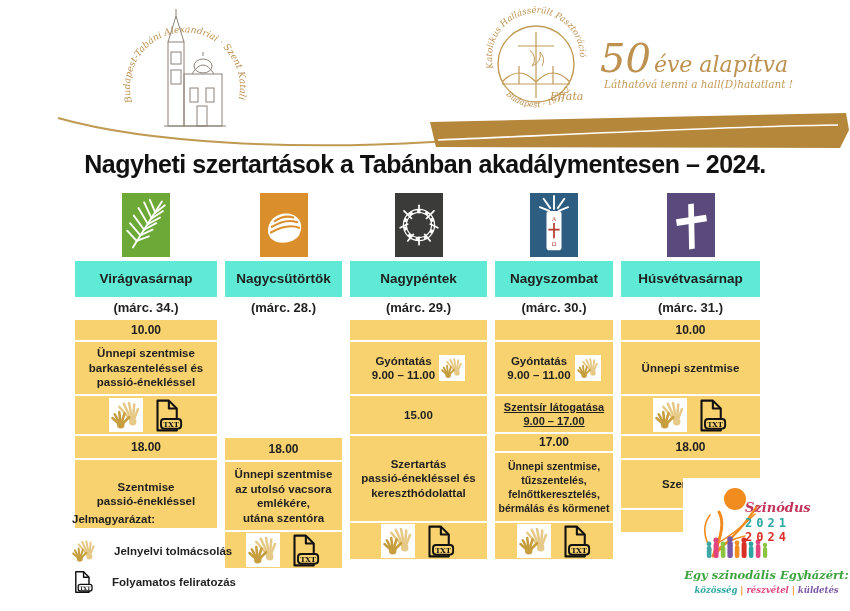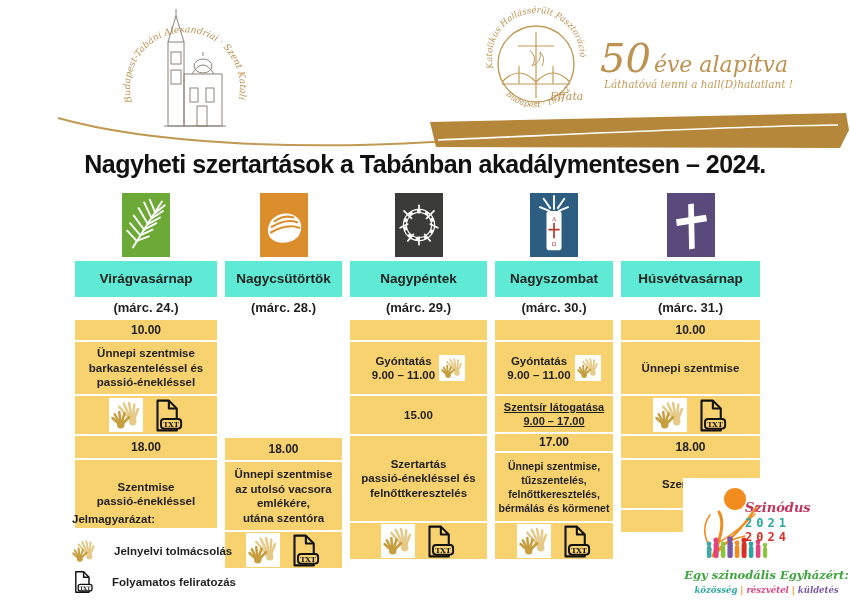--- a/index.html
+++ b/index.html
@@ -256,21 +256,21 @@
       <div class="tile" style="background: rgb(90, 74, 124);">
         <svg viewBox="0 0 48 66" width="46" height="62">
           <use href="#sym-cross"></use>
         </svg>
       </div>
     </div>
   </div>
 <div id="cols" class="abs">
     <div class="col">
       <div class="cell day">Virágvasárnap</div>
-      <div class="cell date">(márc. 24.)</div>
+      <div class="cell date">(márc. 34.)</div>
       <div class="cell yellow b-c">10.00</div>
       <div class="cell yellow b-d">Ünnepi szentmise
 barkaszenteléssel és
 passió-énekléssel</div>
       <div class="cell yellow icons-row b-e"><span class="hand-chip" style="width: 34px; height: 34px;"><svg viewBox="0 0 40 40" width="30" height="30">
             <use href="#sym-hands"></use>
           </svg></span><svg viewBox="0 0 36 40" width="32" height="35" style="--icfill:#F8D26F">
           <use href="#sym-txt"></use>
         </svg></div>
       <div class="cell yellow b-f">18.00</div>
@@ -296,21 +296,21 @@
       <div class="cell day">Nagypéntek</div>
       <div class="cell date">(márc. 29.)</div>
       <div class="cell yellow b-c"></div>
       <div class="cell yellow texthand b-d"><span>Gyóntatás
 9.00 – 11.00</span><span class="hand-chip" style="width: 26px; height: 26px;"><svg viewBox="0 0 40 40" width="22" height="22">
             <use href="#sym-hands"></use>
           </svg></span></div>
       <div class="cell yellow b-e">15.00</div>
       <div class="cell yellow b-fg">Szertartás
 passió-énekléssel és
-felnőttkeresztelés</div>
+kereszthódolattal</div>
       <div class="cell yellow icons-row b-h"><span class="hand-chip" style="width: 34px; height: 34px;"><svg viewBox="0 0 40 40" width="30" height="30">
             <use href="#sym-hands"></use>
           </svg></span><svg viewBox="0 0 36 40" width="32" height="35" style="--icfill:#F8D26F">
           <use href="#sym-txt"></use>
         </svg></div>
     </div>
     <div class="col">
       <div class="cell day">Nagyszombat</div>
       <div class="cell date">(márc. 30.)</div>
       <div class="cell yellow b-c"></div>

